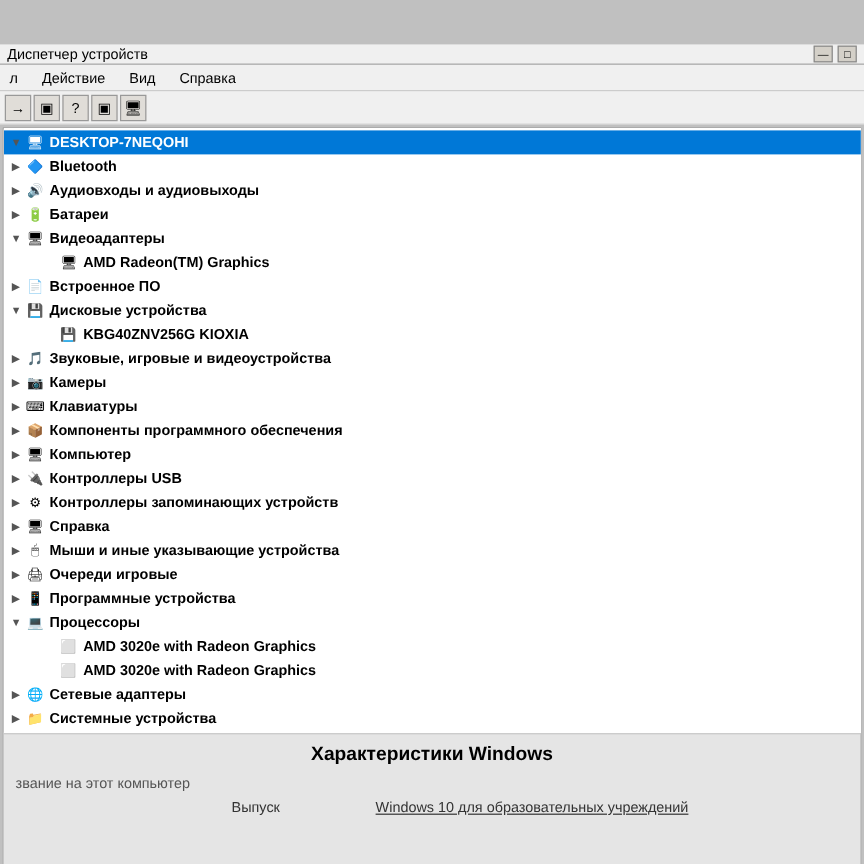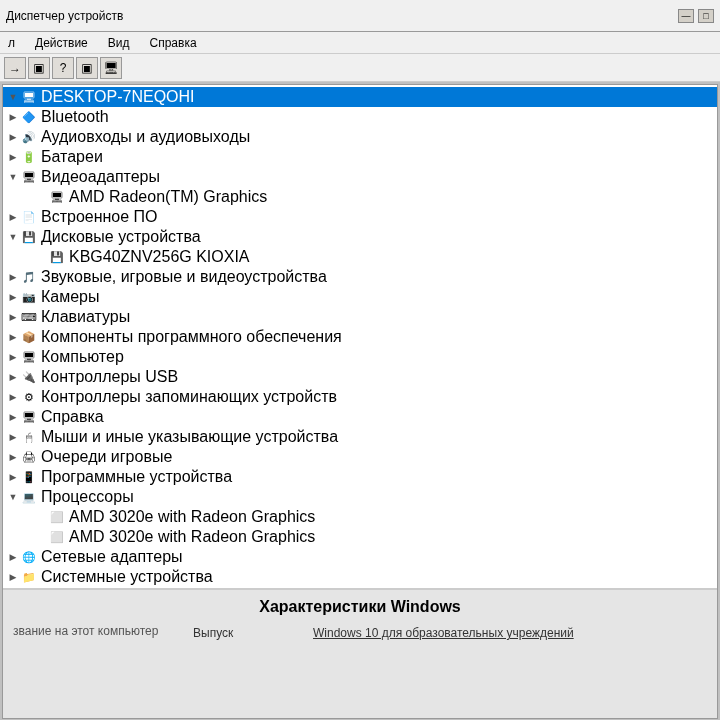--- a/index.html
+++ b/index.html
@@ -14,21 +14,22 @@
     }
 
     
     .title-bar {
       background: #f0f0f0;
       border-bottom: 1px solid #999;
       display: flex;
       align-items: center;
       justify-content: space-between;
       padding: 4px 6px;
-      height: 32px;
+      height: 17px;
+      margin-top: 37px;
     }
     .title-bar-title {
       font-size: 12px;
       font-weight: normal;
     }
     .title-bar-controls {
       display: flex;
       gap: 4px;
     }
     .title-bar-btn {
@@ -132,21 +133,22 @@
       margin-right: 2px;
       flex-shrink: 0;
       display: inline-flex;
       align-items: center;
       justify-content: center;
       font-size: 9px;
       color: #555;
     }
 
     .item-label {
-      font-size: 16px;
+      font-size: 12px;
+      font-weight: bold;
     }
 
     
     .bottom-panel {
       height: 130px;
       background: #e5e5e5;
       border-top: 2px solid #ccc;
       display: flex;
       flex-direction: column;
     }
@@ -328,21 +330,21 @@
         </div>
         <div class="tree-item"></div>
       </div>
 
   </div>
 
   <div class="bottom-panel">
     <div class="bottom-title">Характеристики Windows</div>
     <div style="display:flex; padding: 4px 10px; gap: 20px; justify-content: space-between;">
       <div style="font-size:12px; color:#555; min-width:160px;">звание на этот компьютер</div>
-      <div style="flex:1;">
+      <div style="flex:1;margin-top:18px;">
         <div style="display:flex; gap: 40px; padding: 2px 0;">
           <span class="info-label">Выпуск</span>
           <span class="info-value">Windows 10 для образовательных учреждений</span>
         </div>
       </div>
     </div>
   </div>
 </div>
 
 </body></html>

